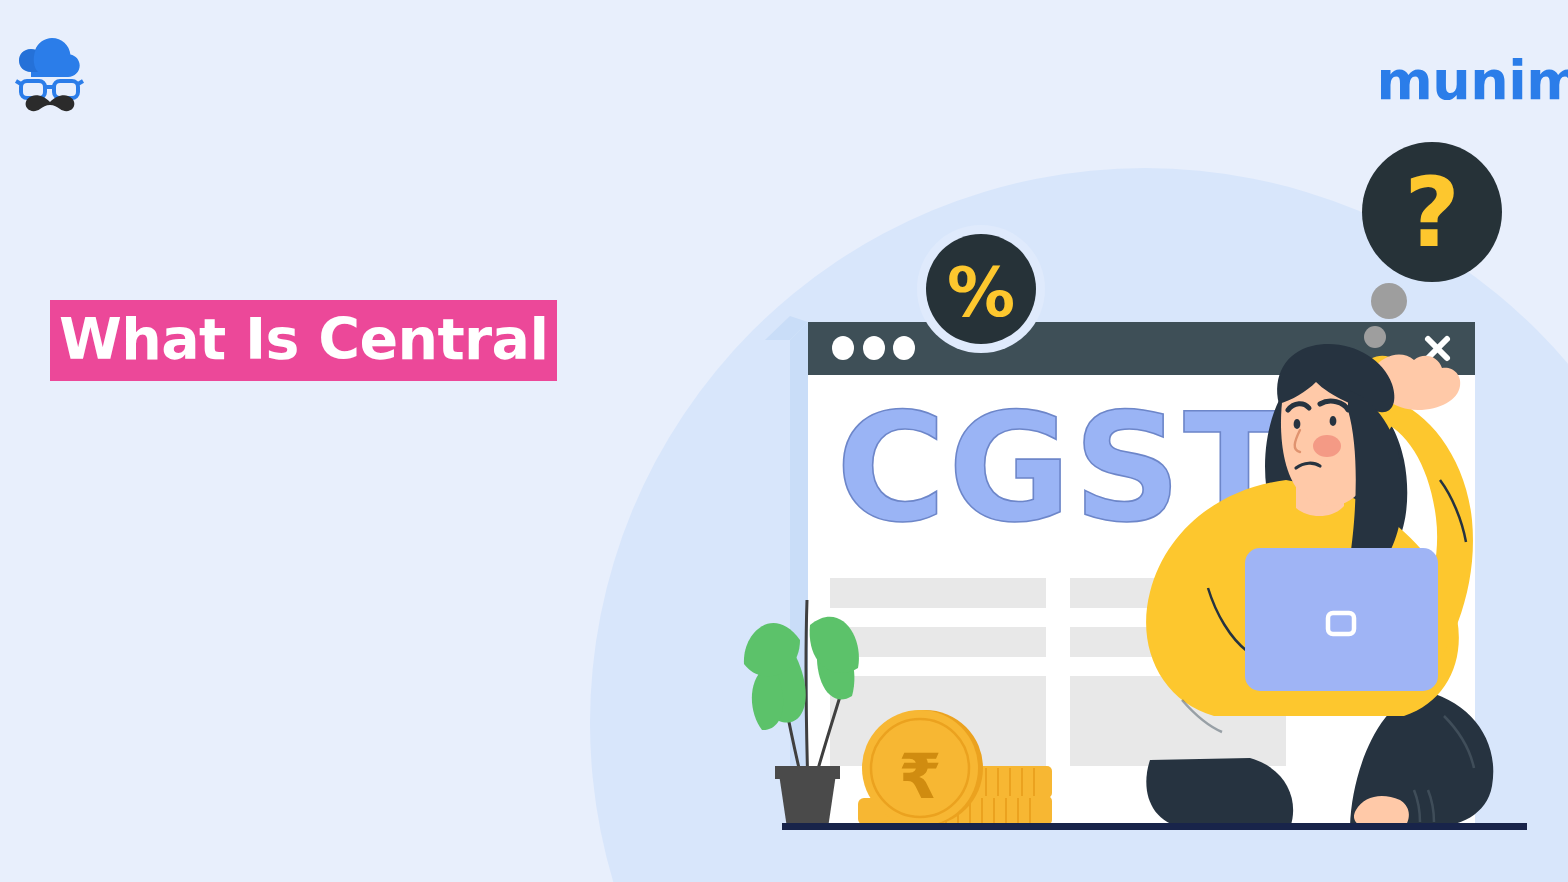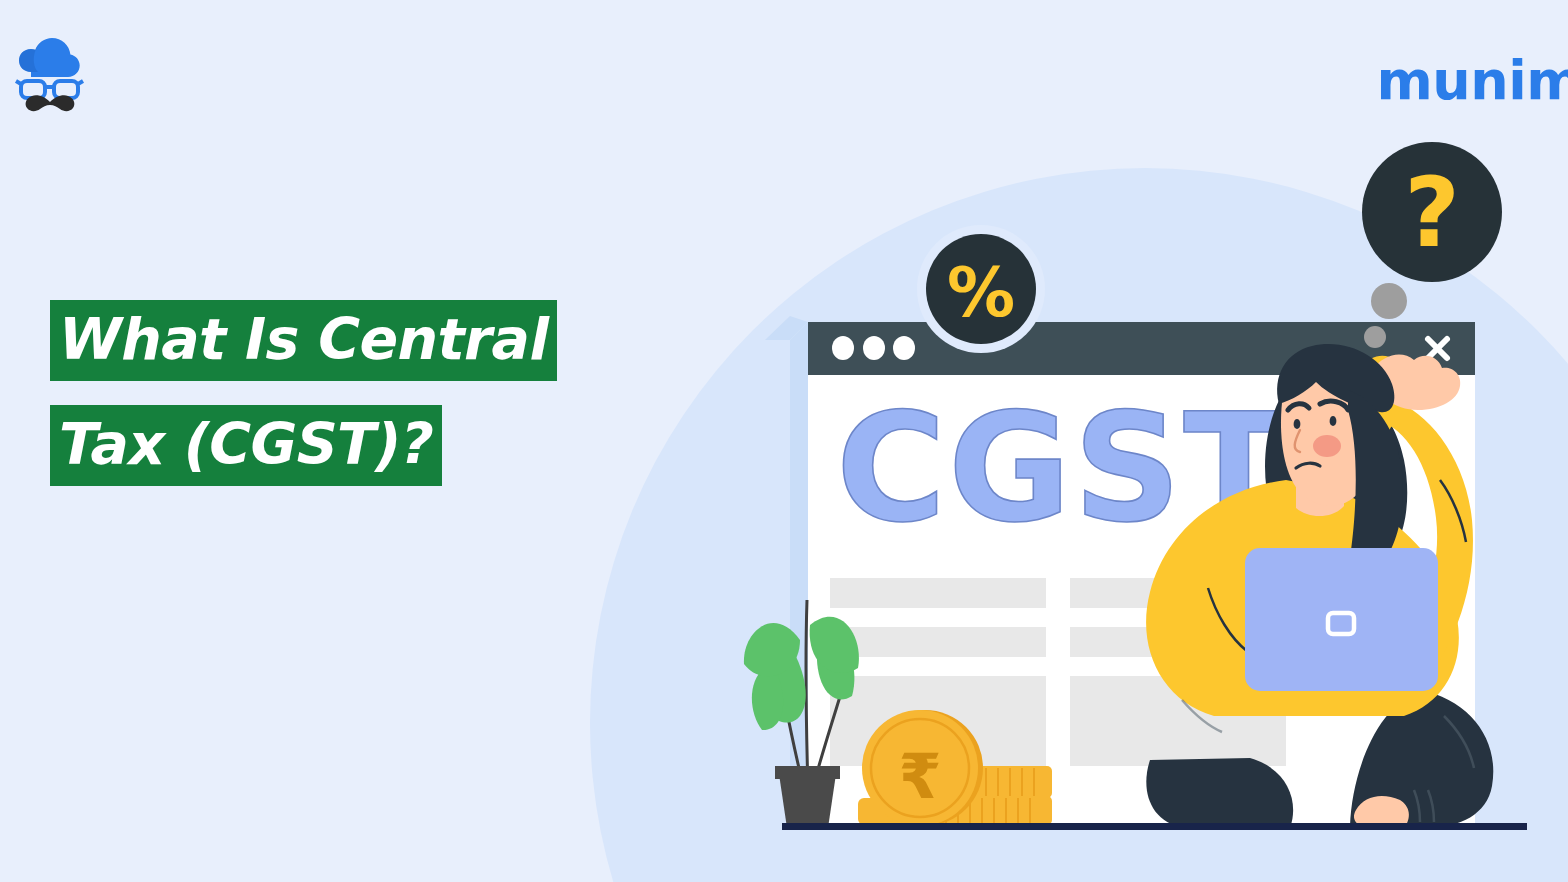--- a/index.html
+++ b/index.html
@@ -33,31 +33,30 @@
   }
 
   
   .headline{
     position:absolute; left:50px; top:300px; z-index:25;
     width:760px;
   }
   .headline .ln{
     display:block;
     width:fit-content;
-    background:#15803d;
+    background:#ec4899;
     color:#ffffff;
     font-size:57px;
     font-weight:700;
     line-height:1.0;
     padding:11px 9px 13px 9px;
-    margin-bottom:24px;
+    margin-bottom:12px;
     letter-spacing:-0.6px;
     white-space:nowrap;
     font-family:"DejaVu Sans", sans-serif;
-    font-style:italic;
   }
 
   
   .illus{
     position:absolute;
     left:0; top:0; width:1568px; height:882px;
     z-index:10;
   }
   .illus svg{ display:block; width:1568px; height:882px; }
 </style>
@@ -80,21 +79,20 @@
       <path d="M64 46l5-3"></path>
     </g>
 
     <path d="M36 64c5-5 12-8 18-6 6 2 8 8 5 12-3 4-9 4-13 1-3-2-6-4-10-4s-7 2-10 4c-4 3-10 3-13-1-3-4-1-10 5-12 6-2 13 1 18 6z" fill="#2b2b2b"></path>
   </svg>
   <span class="logo-word">munim</span>
 </div>
 
 <div class="headline">
   <span class="ln">What Is Central</span>
-  <span class="ln">Tax (CGST)?</span>
 </div>
 
 <div class="illus">
 <svg viewBox="0 0 1568 882" xmlns="http://www.w3.org/2000/svg">
 
   <polygon points="808,322 808,826 790,826 790,340" fill="#c9ddf8"></polygon>
   <polygon points="808,322 790,340 765,340 790,316" fill="#c9ddf8"></polygon>
 
   <g>
     <rect x="808" y="375" width="667" height="451" fill="#ffffff"></rect>

